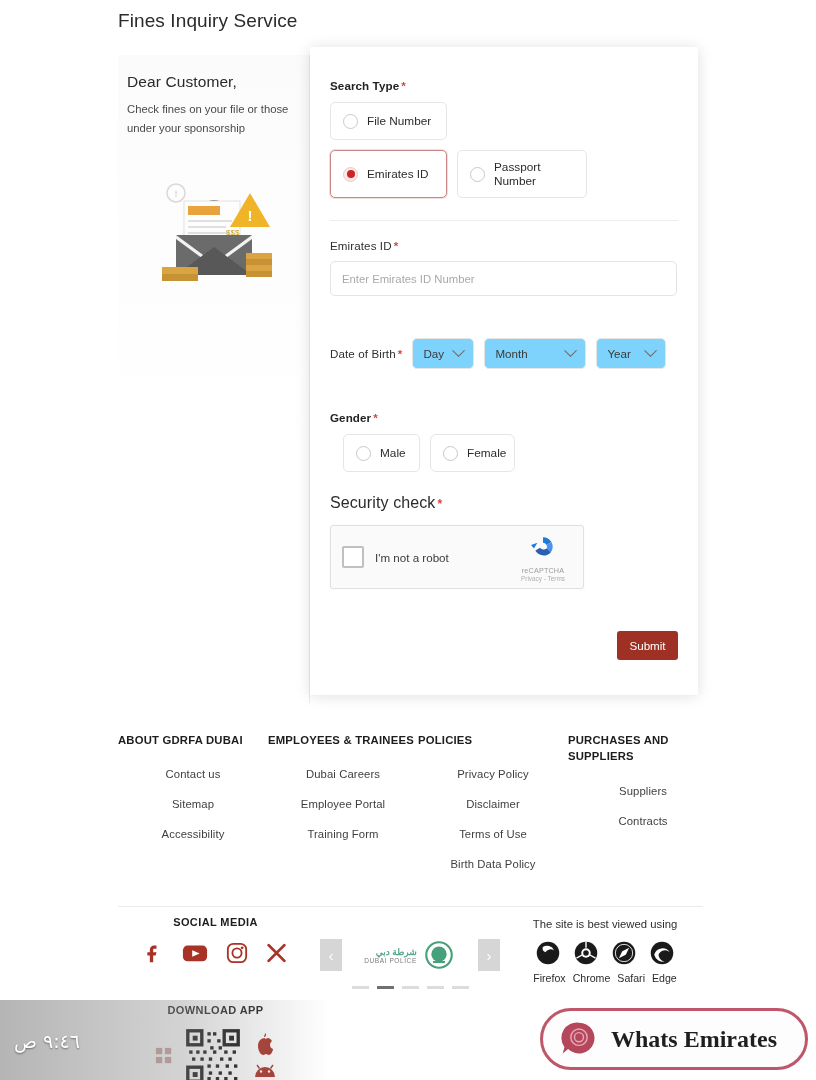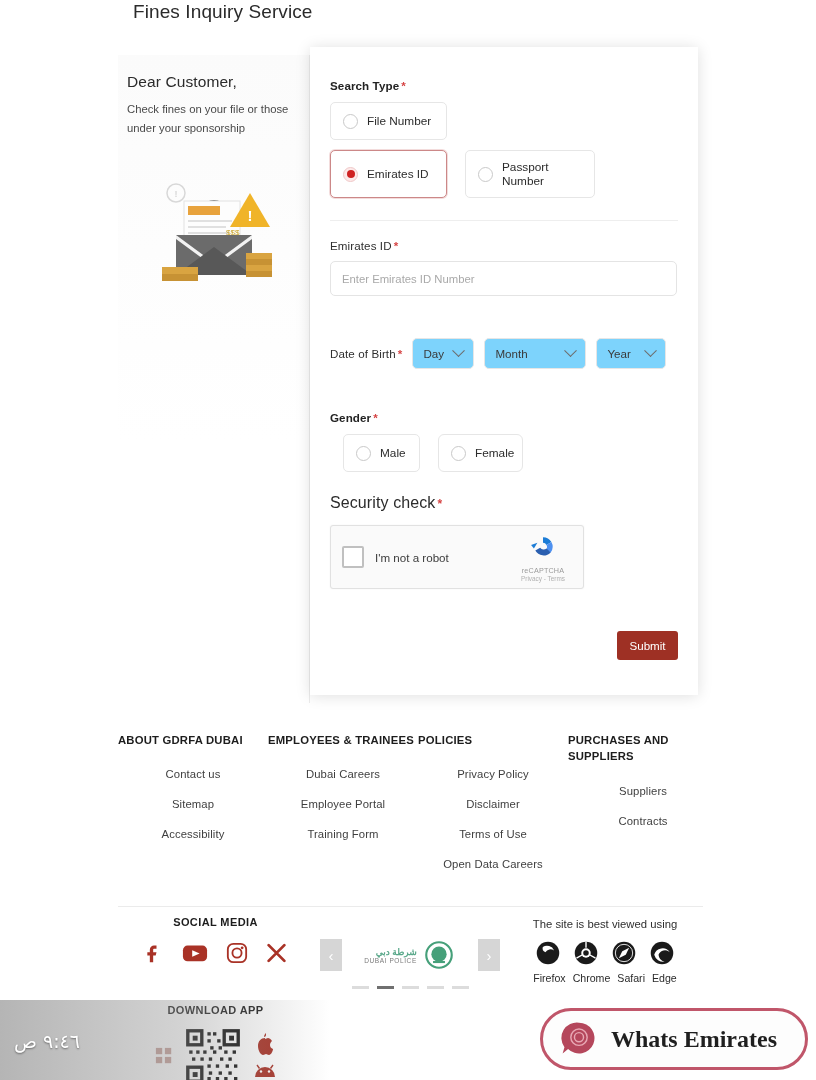--- a/index.html
+++ b/index.html
@@ -7,22 +7,22 @@
     width: 816px; height: 1080px;
     background: #ffffff;
     font-family: "Liberation Sans", sans-serif;
     overflow: hidden;
     position: relative;
   }
   .page { position: relative; width: 816px; height: 1080px; background:#fff; }
 
   
   .page-title {
-    position: absolute; left: 118px; top: 1px;
-    font-size: 19px; color: #2b2b2b; font-weight: 400; letter-spacing: .1px; margin-left: 15px;
+    position: absolute; left: 118px; top: 10px;
+    font-size: 19px; color: #2b2b2b; font-weight: 400; letter-spacing: .1px;
   }
 
   
   .card-wrap {
     position: absolute; left: 118px; top: 47px;
     width: 580px; height: 648px; background: #ffffff;
   }
   .left-panel {
     position: absolute; left: 0; top: 8px; width: 192px; height: 648px;
     background: linear-gradient(180deg,#fbfbfb 0%, #ffffff 60%);
@@ -43,21 +43,21 @@
     width: 388px; height: 648px; background: #fff;
     box-shadow: 0 1px 14px rgba(0,0,0,.13);
     padding: 32px 20px 0 20px;
   }
   .field-label {
     font-size: 11.6px; color: #232323; font-weight: 700; letter-spacing: .1px;
   }
   .field-label.normal { font-weight: 400; color:#2f2f2f; }
   .req { color: #d64545; font-weight: 700; margin-left: 2px; }
 
-  .radio-row { display: flex; gap: 18px; margin-top: 10px; }
+  .radio-row { display: flex; gap: 10px; margin-top: 10px; }
   .radio-card {
     display: flex; align-items: center; gap: 9px;
     border: 1px solid #e6e6e6; border-radius: 5px;
     background: #fff; padding: 9px 14px 9px 12px;
     font-size: 11.8px; color: #2c2c2c; min-height: 38px;
   }
   .radio-card.w1 { width: 117px; }
   .radio-card.w2 { width: 130px; }
   .radio-card.sel { border: 1px solid #c88; box-shadow: 0 0 0 1px rgba(190,60,60,.18); }
   .rdot {
@@ -310,21 +310,21 @@
         <div class="fhead">EMPLOYEES &amp; TRAINEES</div>
         <div class="flink">Dubai Careers</div>
         <div class="flink">Employee Portal</div>
         <div class="flink">Training Form</div>
       </div>
       <div class="fcol c3">
         <div class="fhead">POLICIES</div>
         <div class="flink">Privacy Policy</div>
         <div class="flink">Disclaimer</div>
         <div class="flink">Terms of Use</div>
-        <div class="flink">Open Data Careers</div>
+        <div class="flink">Birth Data Policy</div>
       </div>
       <div class="fcol c4">
         <div class="fhead">PURCHASES AND SUPPLIERS</div>
         <div class="flink">Suppliers</div>
         <div class="flink">Contracts</div>
       </div>
     </div>
 
     <div class="foot-div"></div>
 

